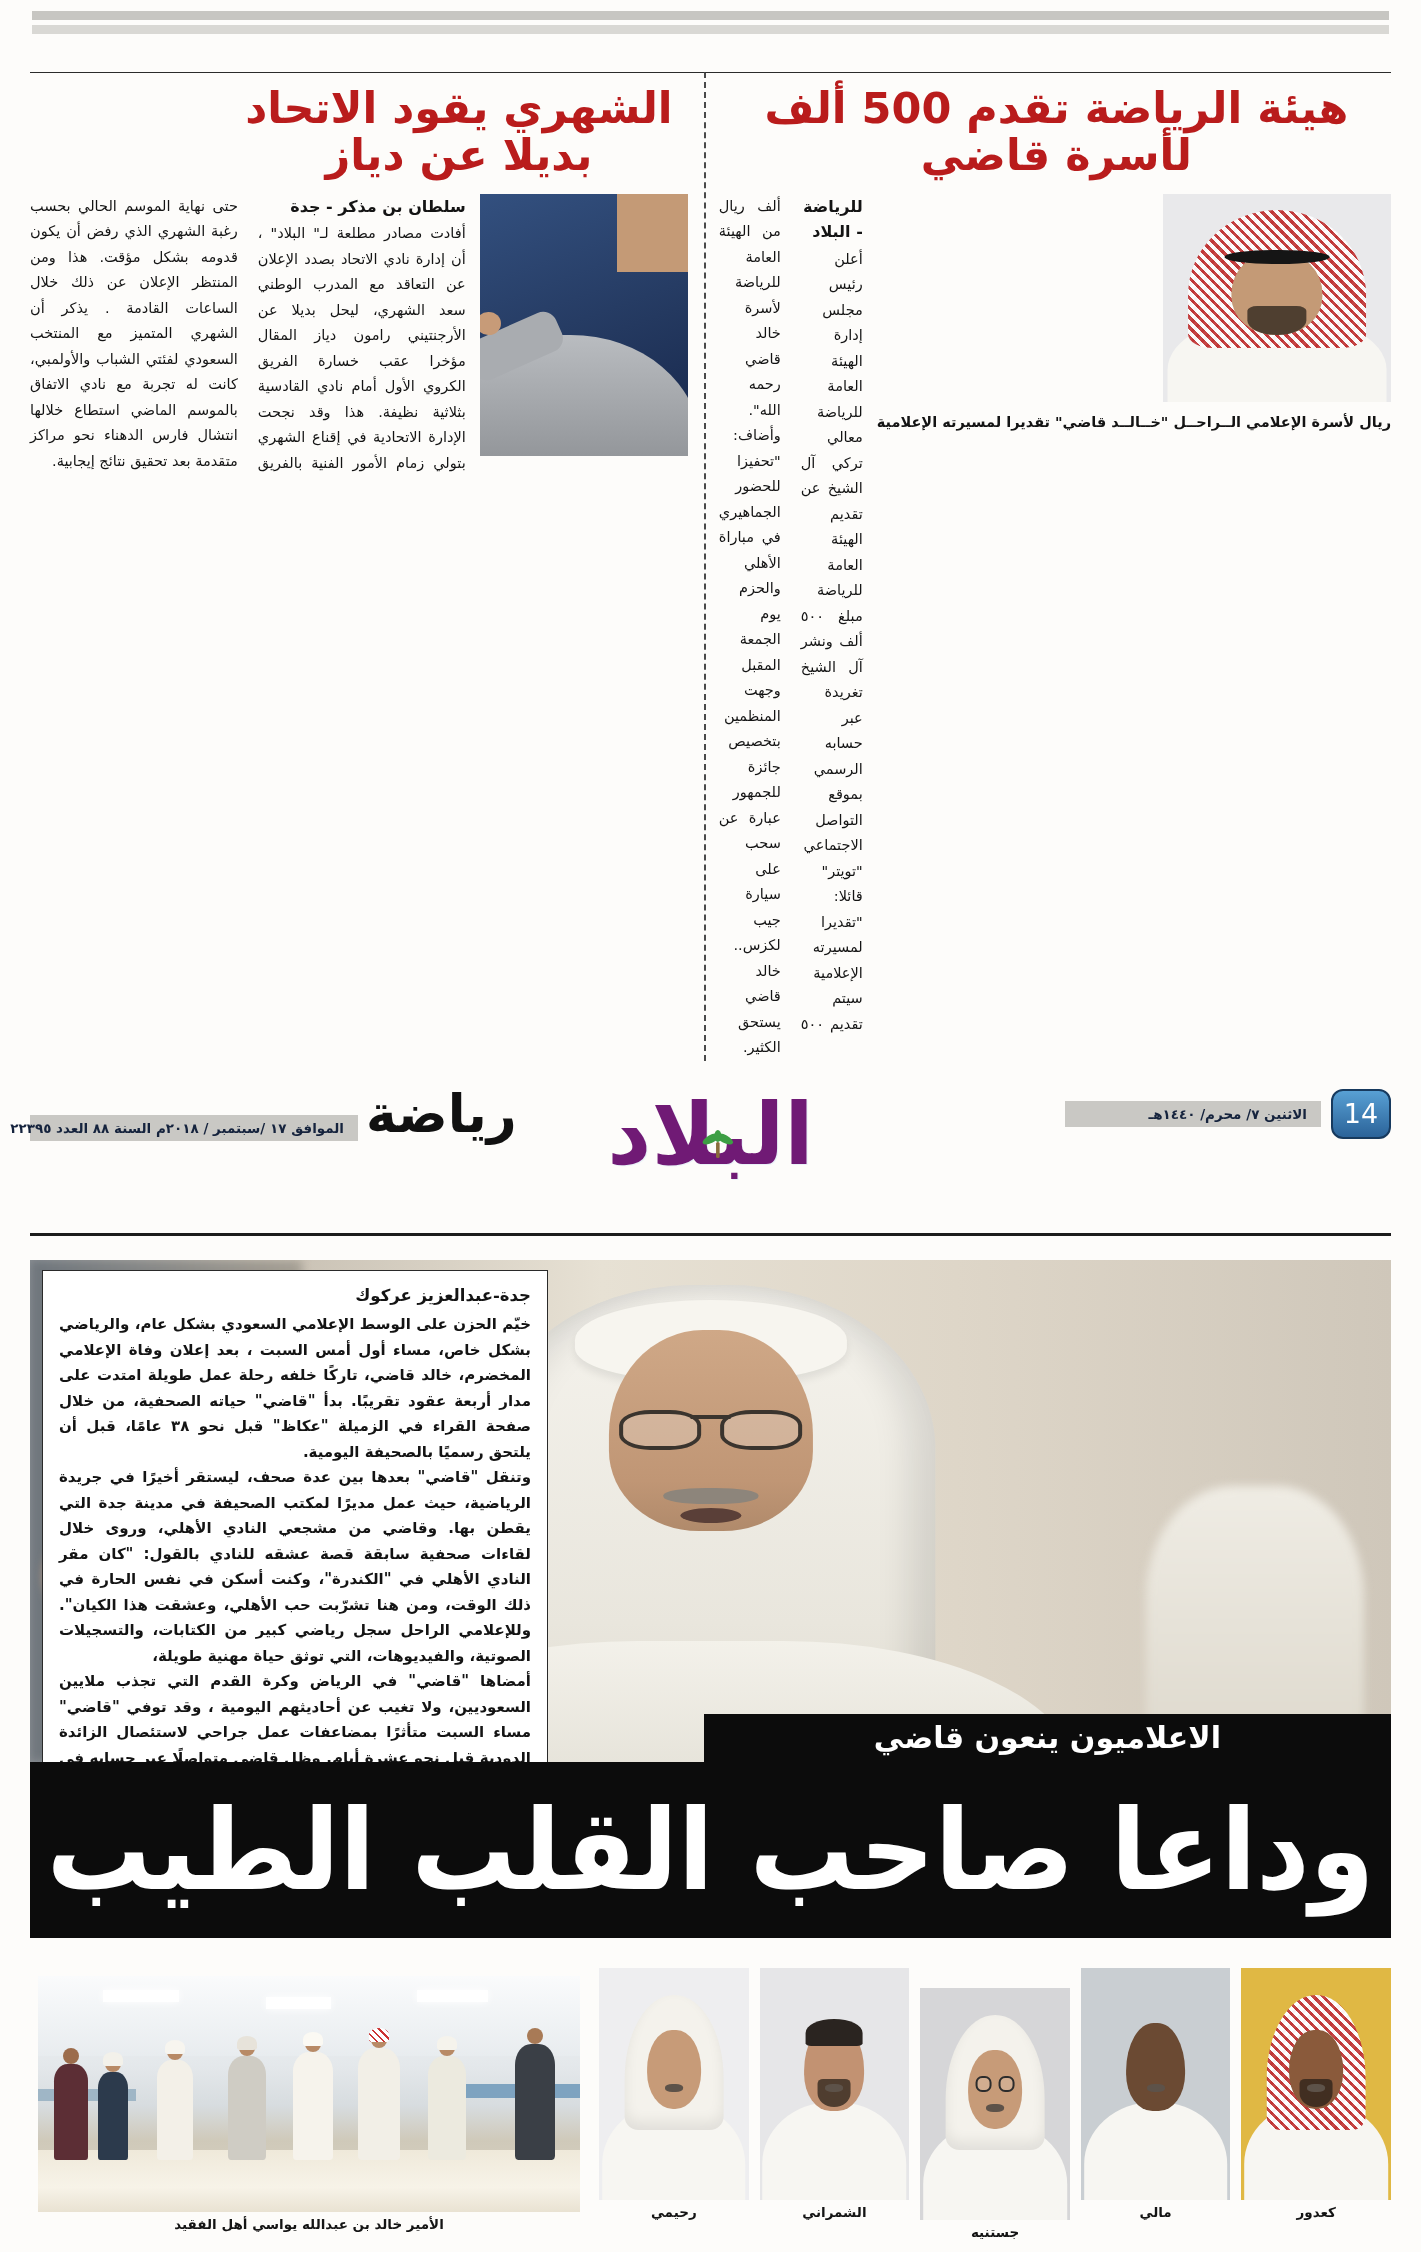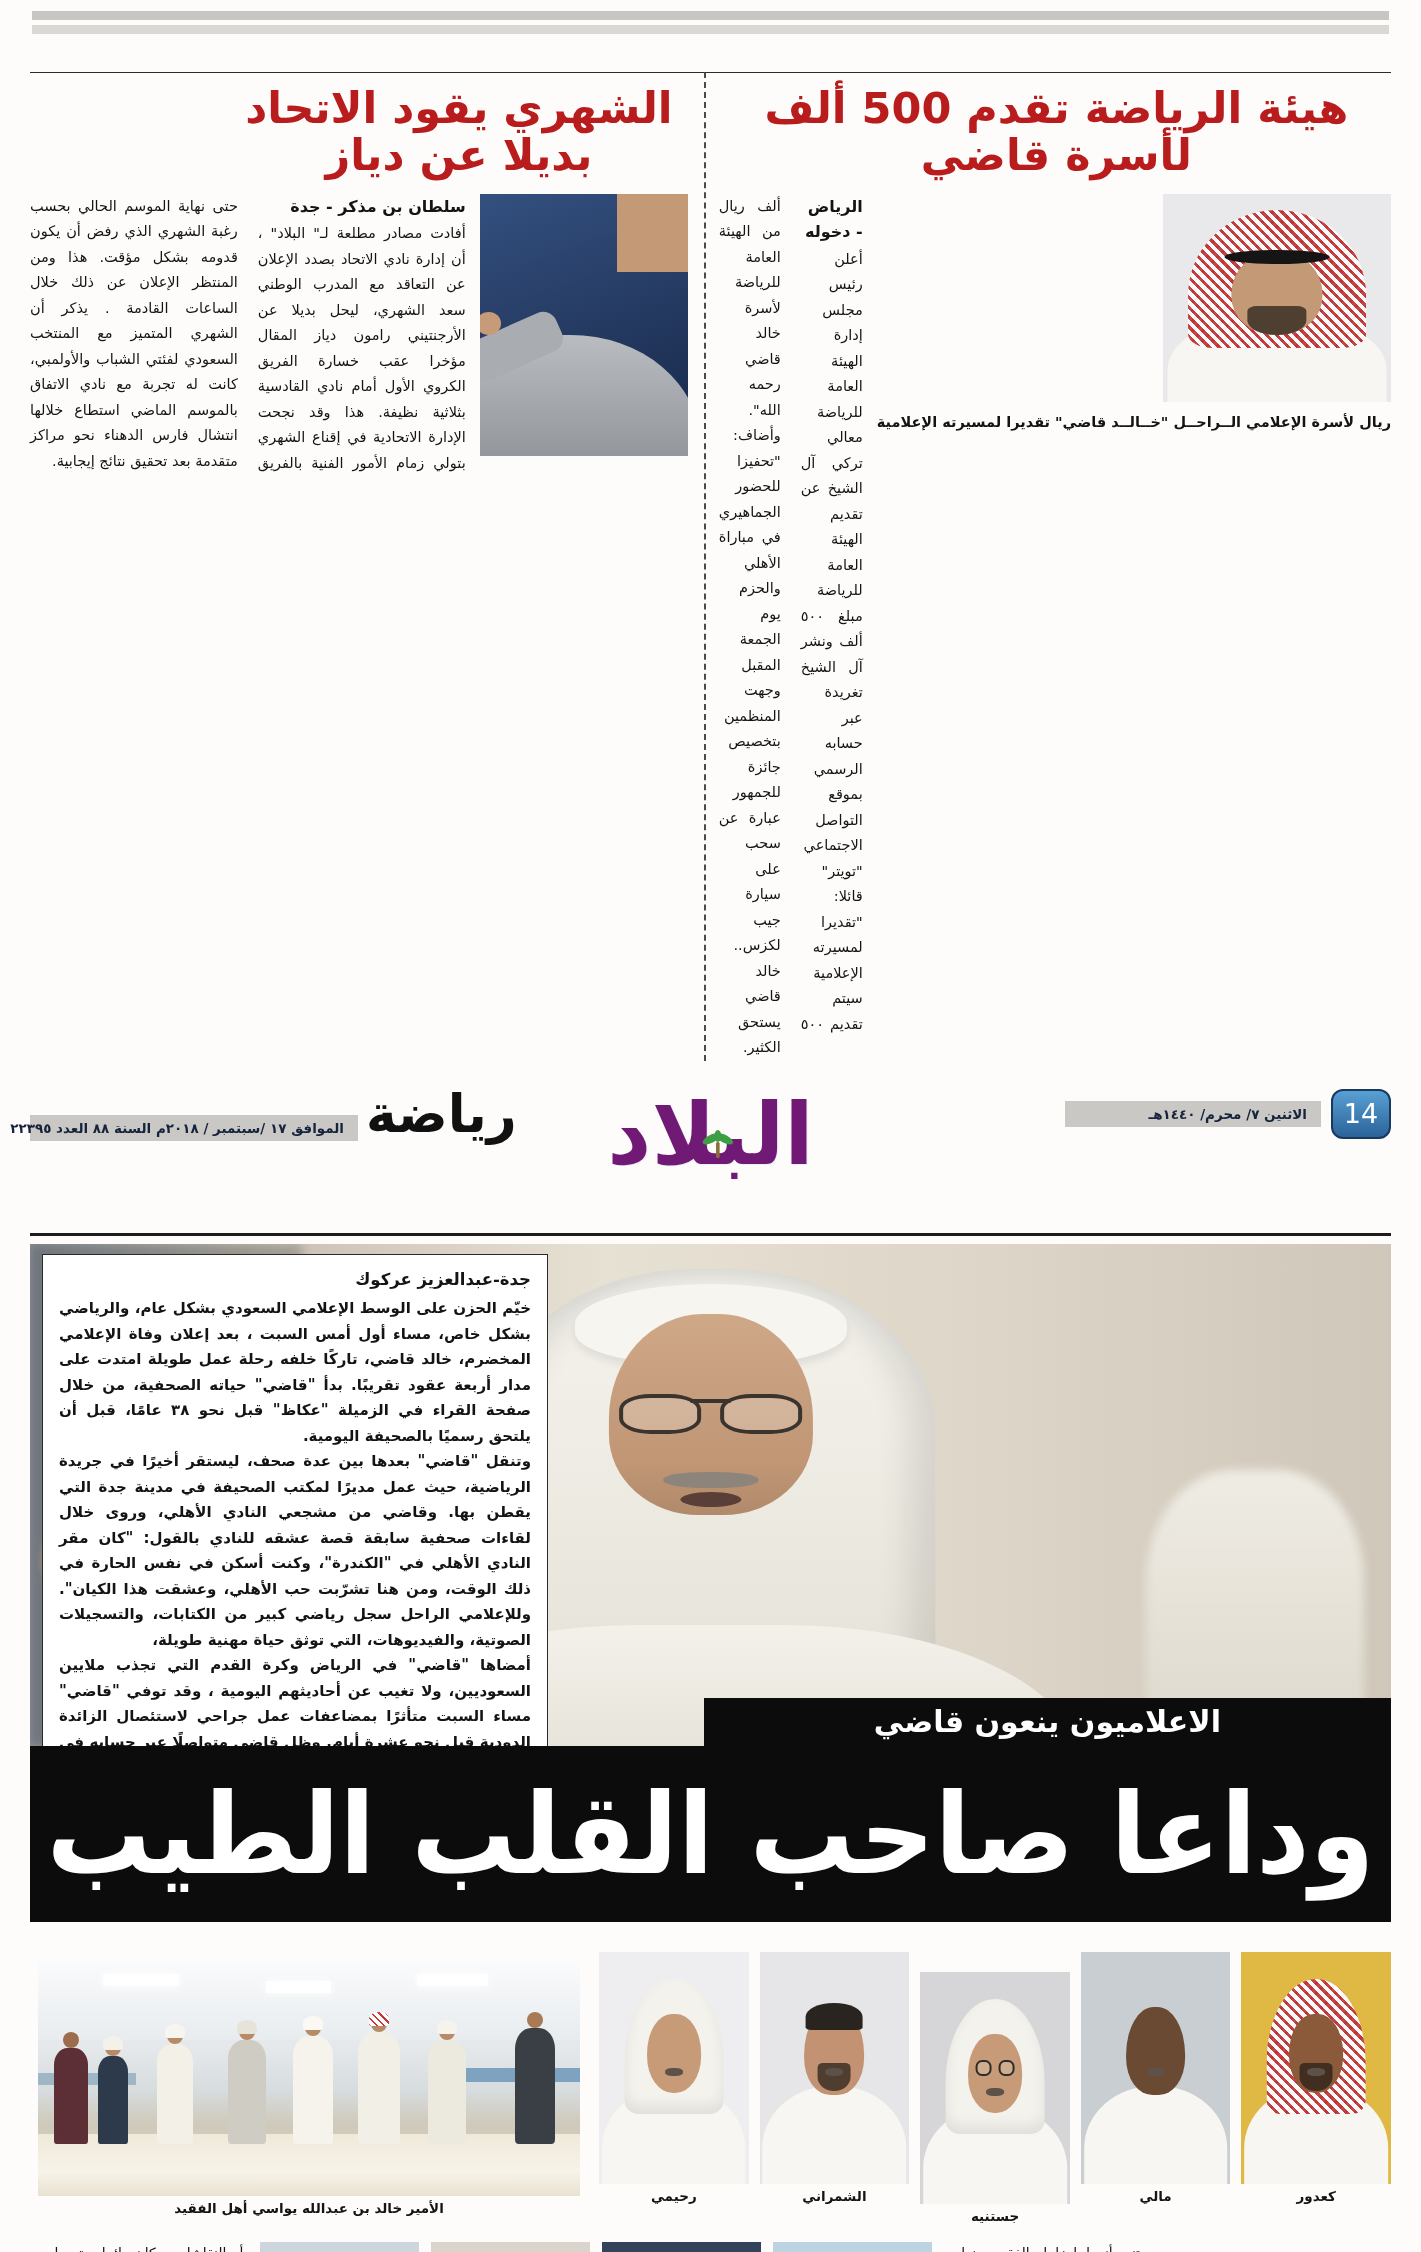--- a/index.html
+++ b/index.html
@@ -68,21 +68,21 @@
     padding:3px 14px;height:20px;line-height:20px;white-space:nowrap;}
   .mh-right .mh-strip{width:228px;}
   .mh-left{position:absolute;top:2px;left:0;display:flex;align-items:flex-start;gap:8px;}
   .section-word{font-size:52px;font-weight:bold;color:#111;line-height:58px;}
   .mh-left .mh-strip{margin-top:30px;width:300px;text-align:left;}
   .logo{position:absolute;top:6px;left:50%;transform:translateX(-50%);z-index:3;
     font-size:86px;font-weight:bold;color:#701a75;line-height:90px;
     text-shadow:1px 1px 0 #e9f1f8;}
   .logo .palm{position:absolute;top:-4px;right:38%;}
   
-  .feature{position:relative;margin-top:8px;}
+  .feature{position:relative;margin-top:24px;}
   .fphoto{position:relative;height:502px;overflow:hidden;
     background:linear-gradient(90deg,#8e9296 0%,#c6beb1 16%,#e7e1d4 42%,#ded6c8 68%,#cfc7ba 100%);}
   .blur{filter:blur(5px);}
   .fp-bgleft{position:absolute;left:0;top:0;width:20%;height:100%;
     background:linear-gradient(90deg,#6e757c,#a59f94);}
   .blob{position:absolute;border-radius:50%;}
   .fp-ghutra{position:absolute;left:50%;top:5%;transform:translateX(-50%);width:33%;height:96%;
     background:linear-gradient(#f5f3ed,#e9e6dd 70%,#dfdbd0);border-radius:46% 46% 18% 18%/34% 34% 8% 8%;
     box-shadow:inset -26px 0 34px rgba(0,0,0,.10),inset 26px 0 34px rgba(0,0,0,.10);}
   .fp-face{position:absolute;left:50%;top:14%;transform:translateX(-50%);width:15%;height:40%;
@@ -159,21 +159,21 @@
           <div class="tphoto turki ph" style="--pbg:#e9e9eb;--skin:#c49a76;">
             <div class="thobe"></div>
             <div class="ghutra red" style="width:78%;height:66%;bottom:26%;"></div>
             <div class="facehole" style="width:40%;height:40%;bottom:32%;"></div>
             <div class="agal" style="bottom:66%;width:46%;"></div>
             <div class="beard" style="bottom:32%;width:26%;height:14%;"></div>
           </div>
           <div class="undphoto">ريال لأسرة الإعلامي الــراحــل "خــالــد قاضي" تقديرا لمسيرته الإعلامية</div>
         </div>
         <div class="cols2">
-          <span class="byline">الرياض - دخوله</span>
+          <span class="byline">للرياضة - البلاد</span>
           <span>أعلن رئيس مجلس إدارة الهيئة العامة للرياضة معالي تركي آل الشيخ عن تقديم الهيئة العامة للرياضة مبلغ ٥٠٠ ألف ونشر آل الشيخ تغريدة عبر حسابه الرسمي بموقع التواصل الاجتماعي "تويتر" قائلا: "تقديرا لمسيرته الإعلامية سيتم تقديم ٥٠٠ ألف ريال من الهيئة العامة للرياضة لأسرة خالد قاضي رحمه الله". وأضاف: "تحفيزا للحضور الجماهيري في مباراة الأهلي والحزم يوم الجمعة المقبل وجهت المنظمين بتخصيص جائزة للجمهور عبارة عن سحب على سيارة جيب لكزس.. خالد قاضي يستحق الكثير.</span>
         </div>
       </div>
     </article>
 
     <article class="art art-l">
       <h1>الشهري يقود الاتحاد بديلا عن دياز</h1>
       <div class="artbody">
         <div class="photocol">
           <div class="tphoto coach">

